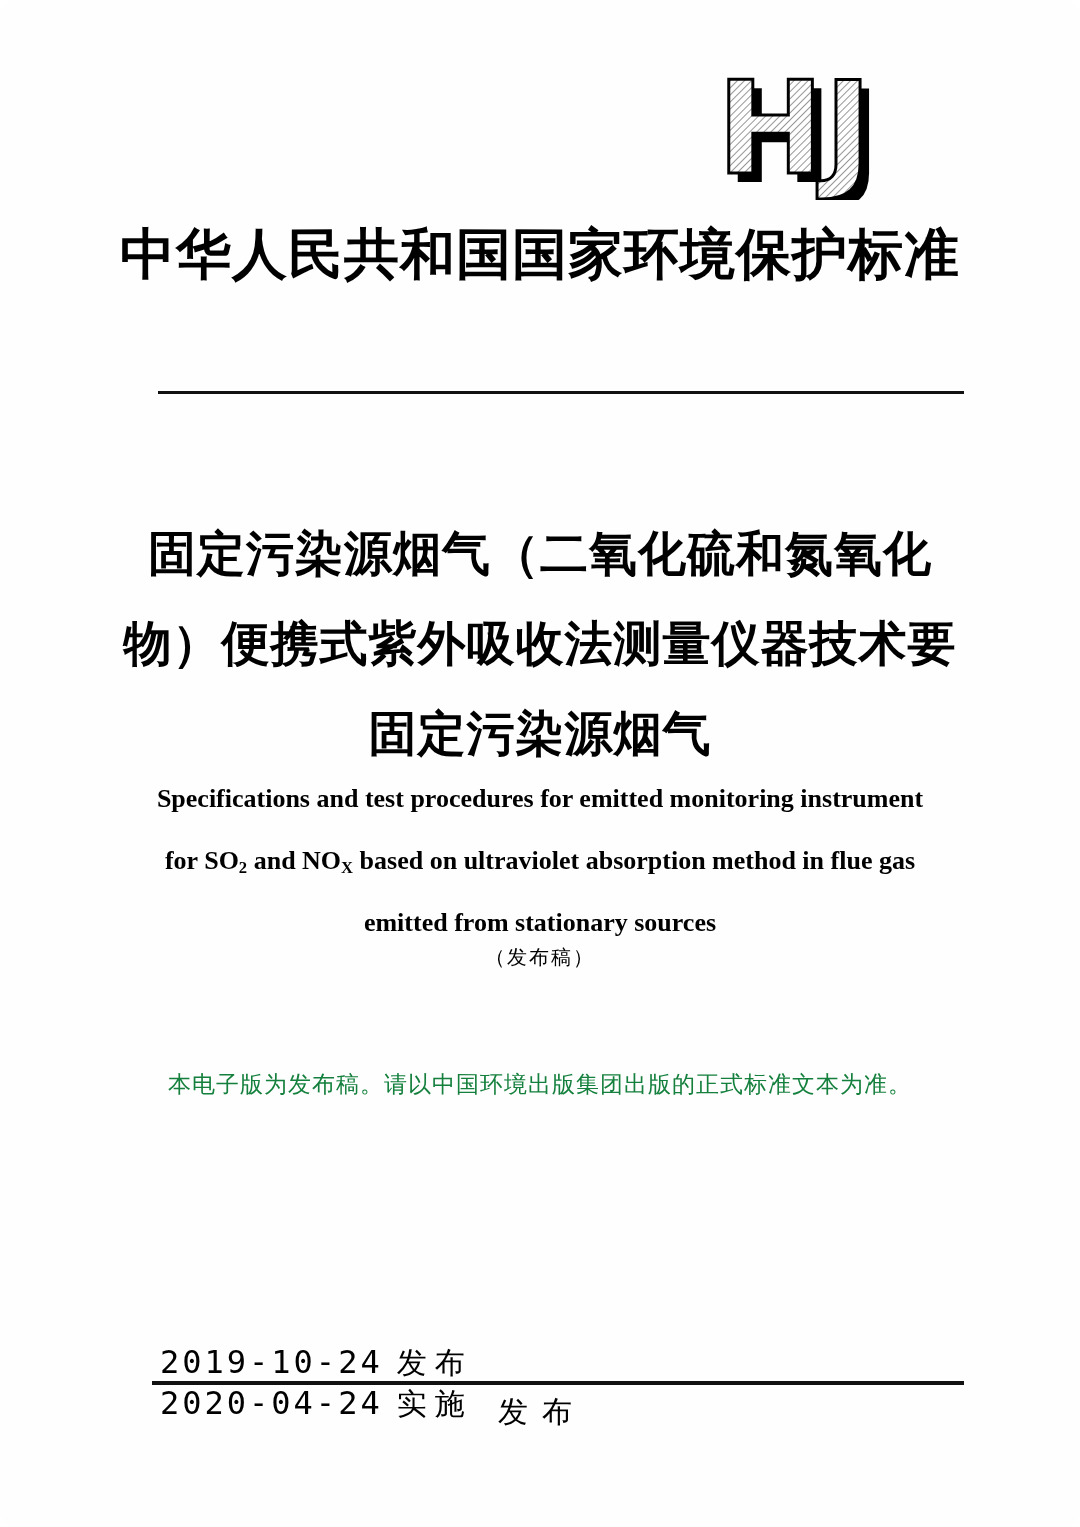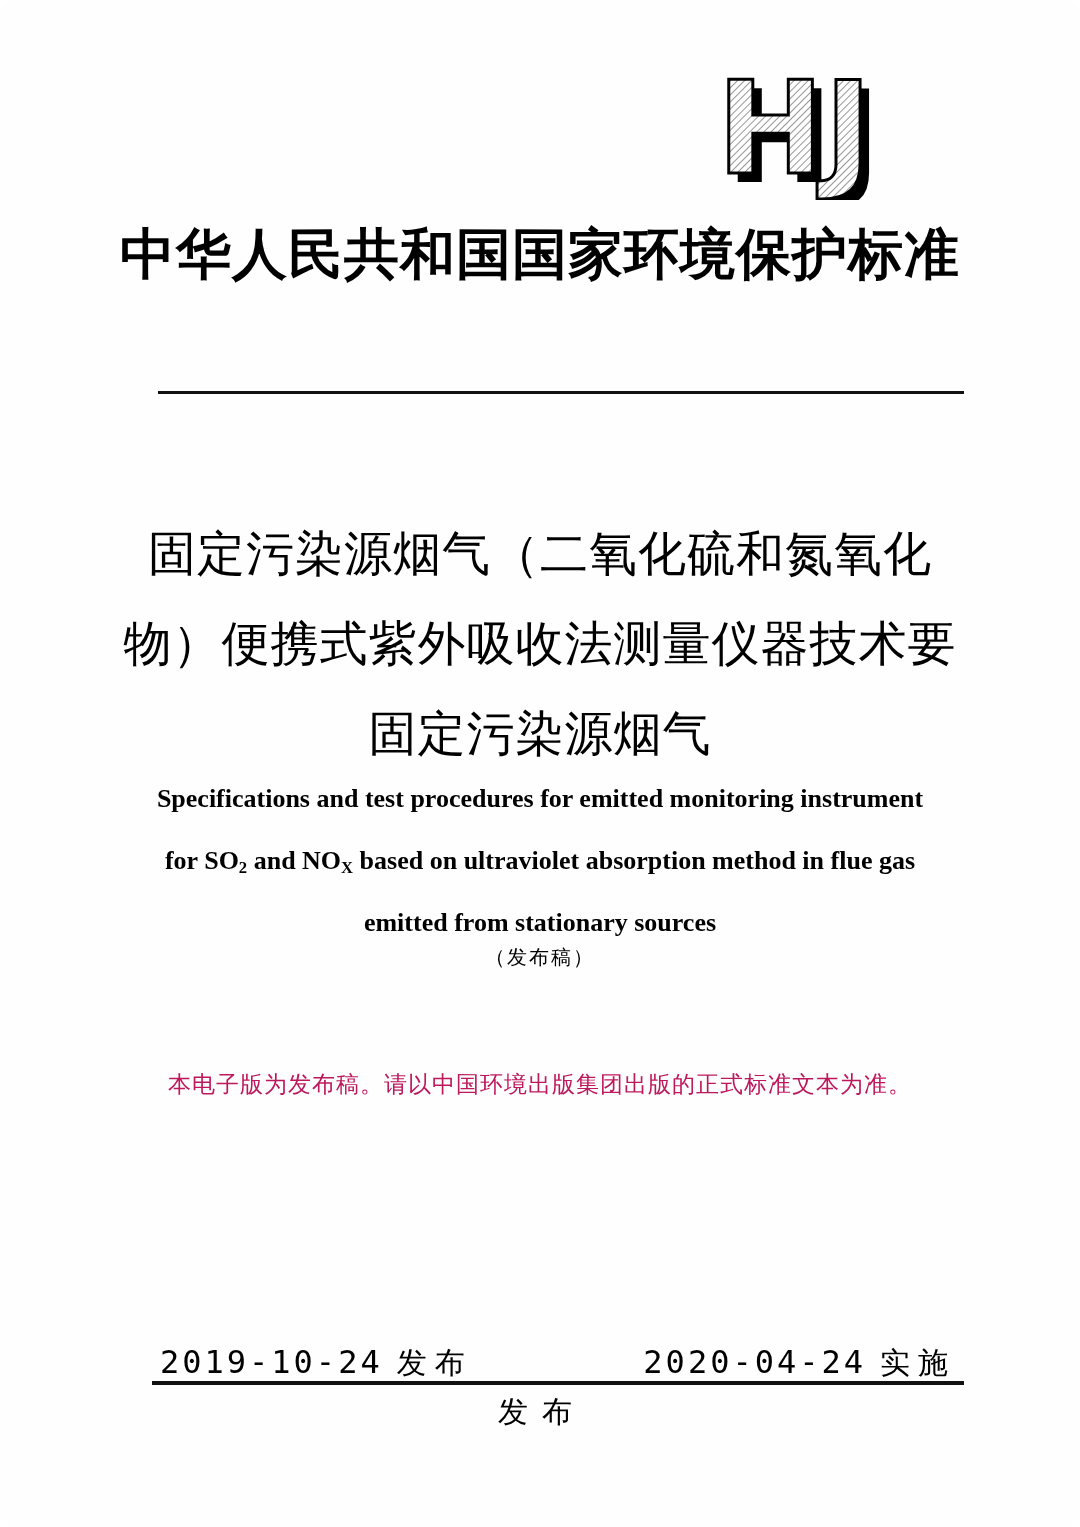--- a/index.html
+++ b/index.html
@@ -60,21 +60,21 @@
   }
 
   .cn-title {
     position: absolute;
     top: 509px;
     left: 0;
     width: 100%;
     text-align: center;
     font-size: 48px;
     line-height: 90px;
-    font-weight: normal;
+    font-weight: bold;
     letter-spacing: 1px;
   }
 
   .en-title {
     position: absolute;
     top: 768px;
     left: 0;
     width: 100%;
     text-align: center;
     font-size: 26px;
@@ -97,32 +97,33 @@
     letter-spacing: 2px;
   }
 
   .notice {
     position: absolute;
     top: 1069px;
     left: 0;
     width: 100%;
     text-align: center;
     font-size: 23px;
-    color: #be185d;
+    color: #15803d;
     letter-spacing: 1px;
   }
 
   .dates-row {
     position: absolute;
     top: 1343px;
     left: 160px;
     width: 796px;
     display: flex;
     justify-content: space-between;
     align-items: flex-start;
+    flex-direction: column;
   }
   .date-group {
     display: flex;
     align-items: baseline;
     white-space: pre;
   }
   .date-value {
     font-size: 32px;
     letter-spacing: 3px;
   }

